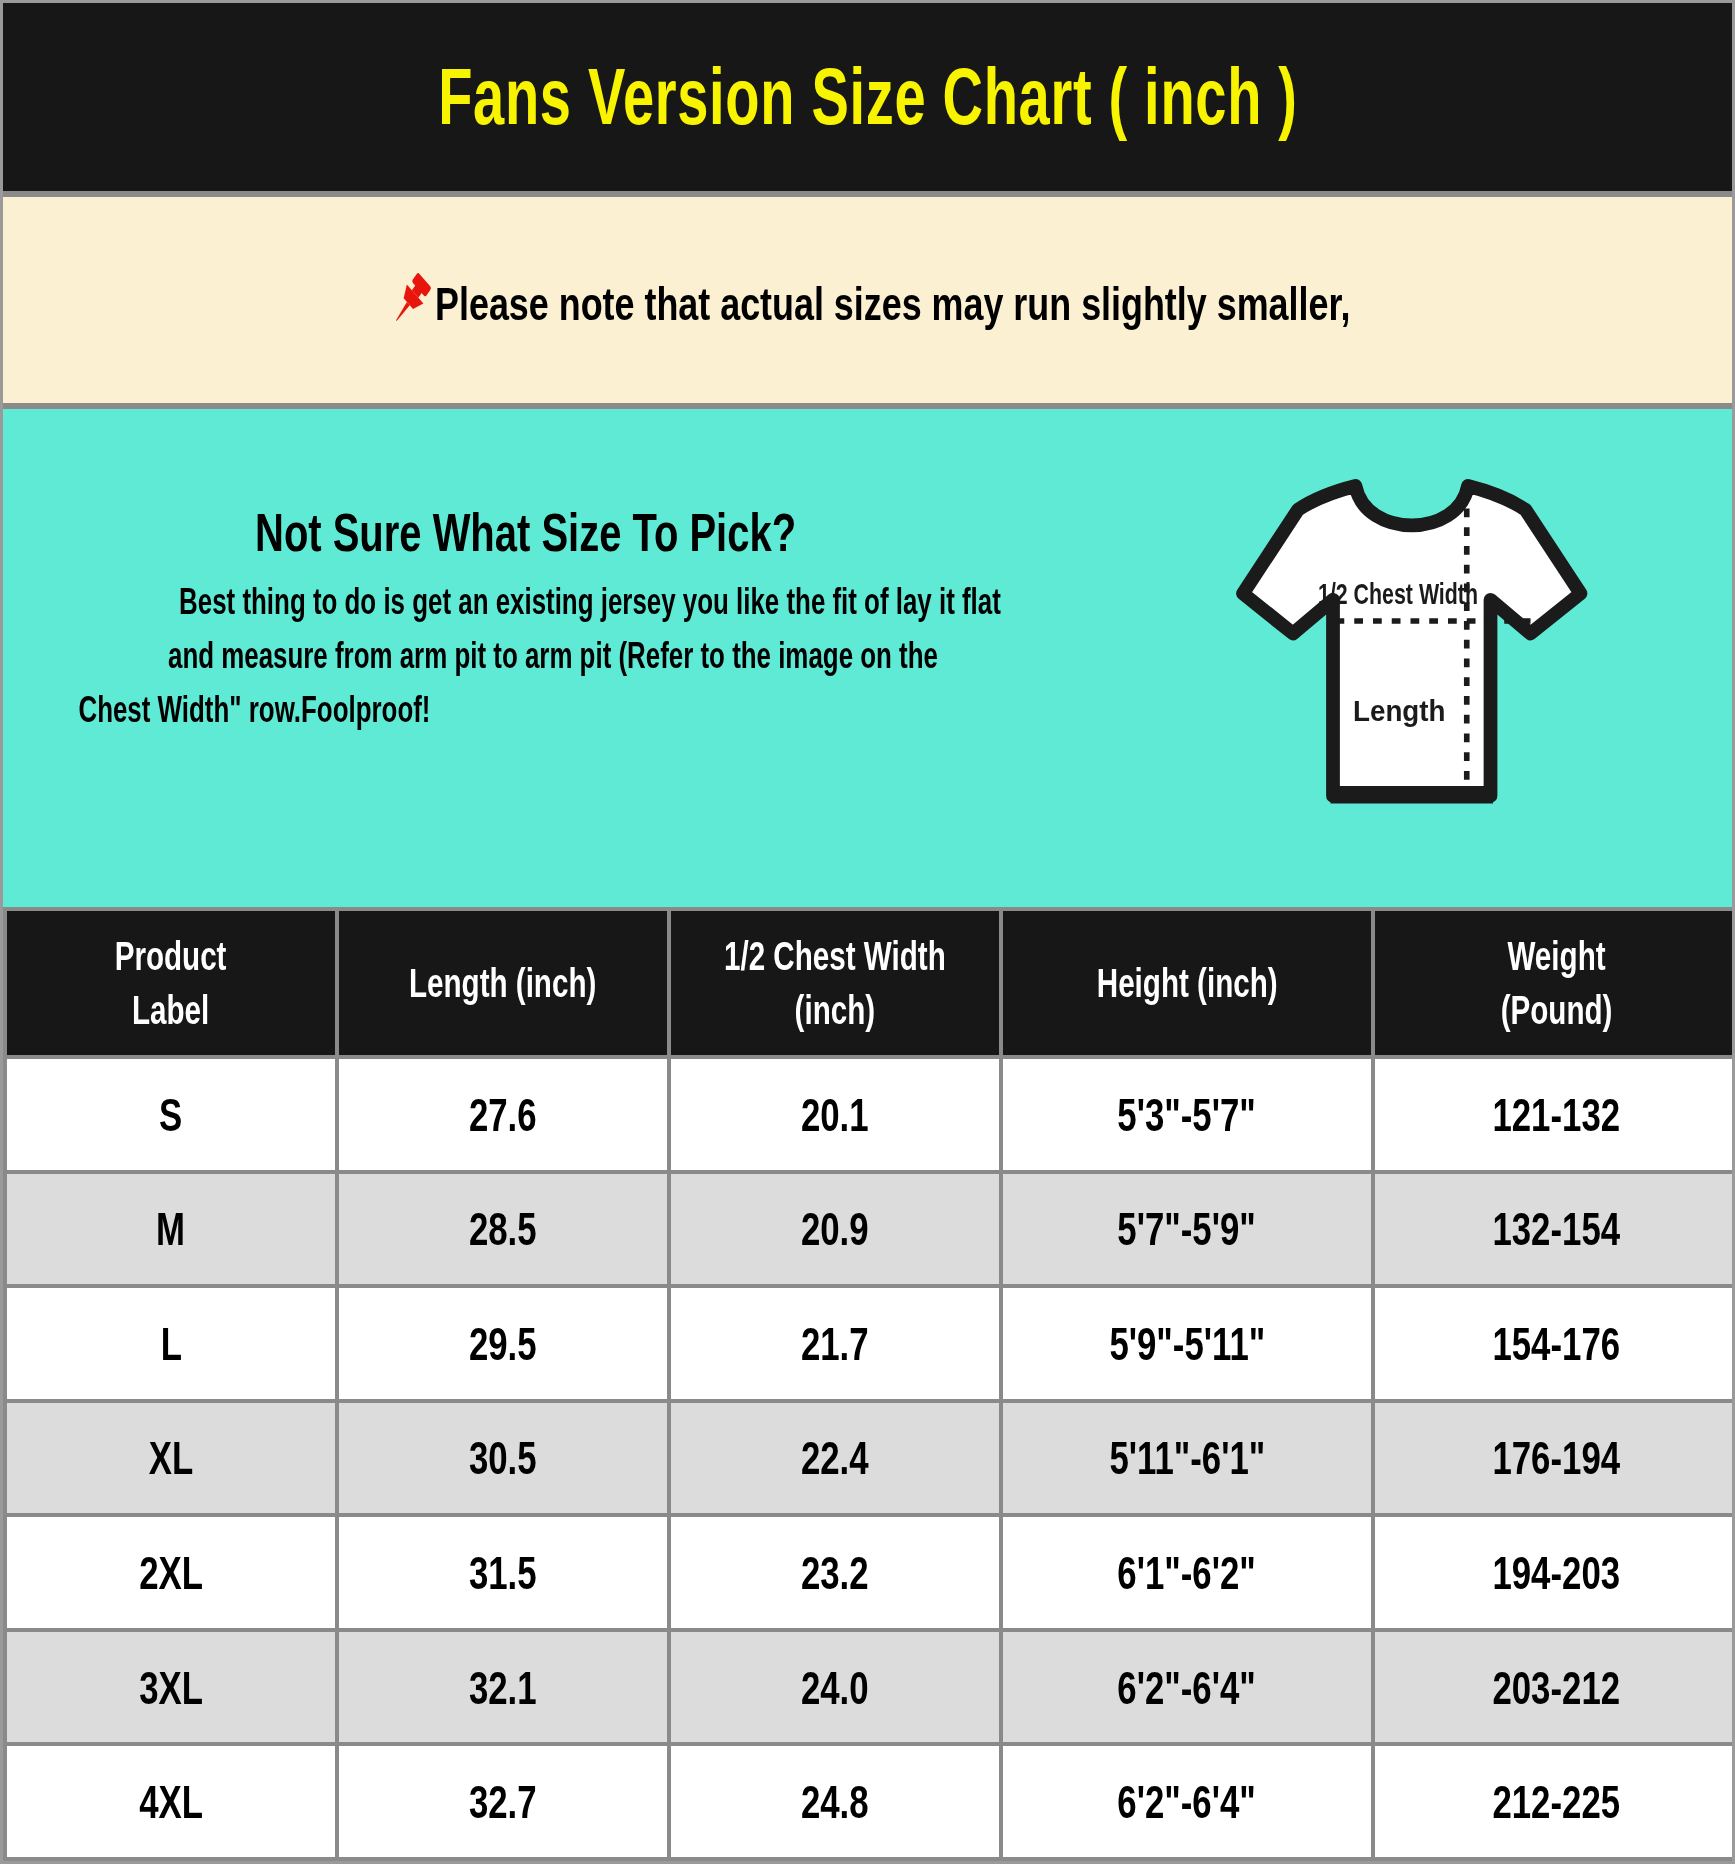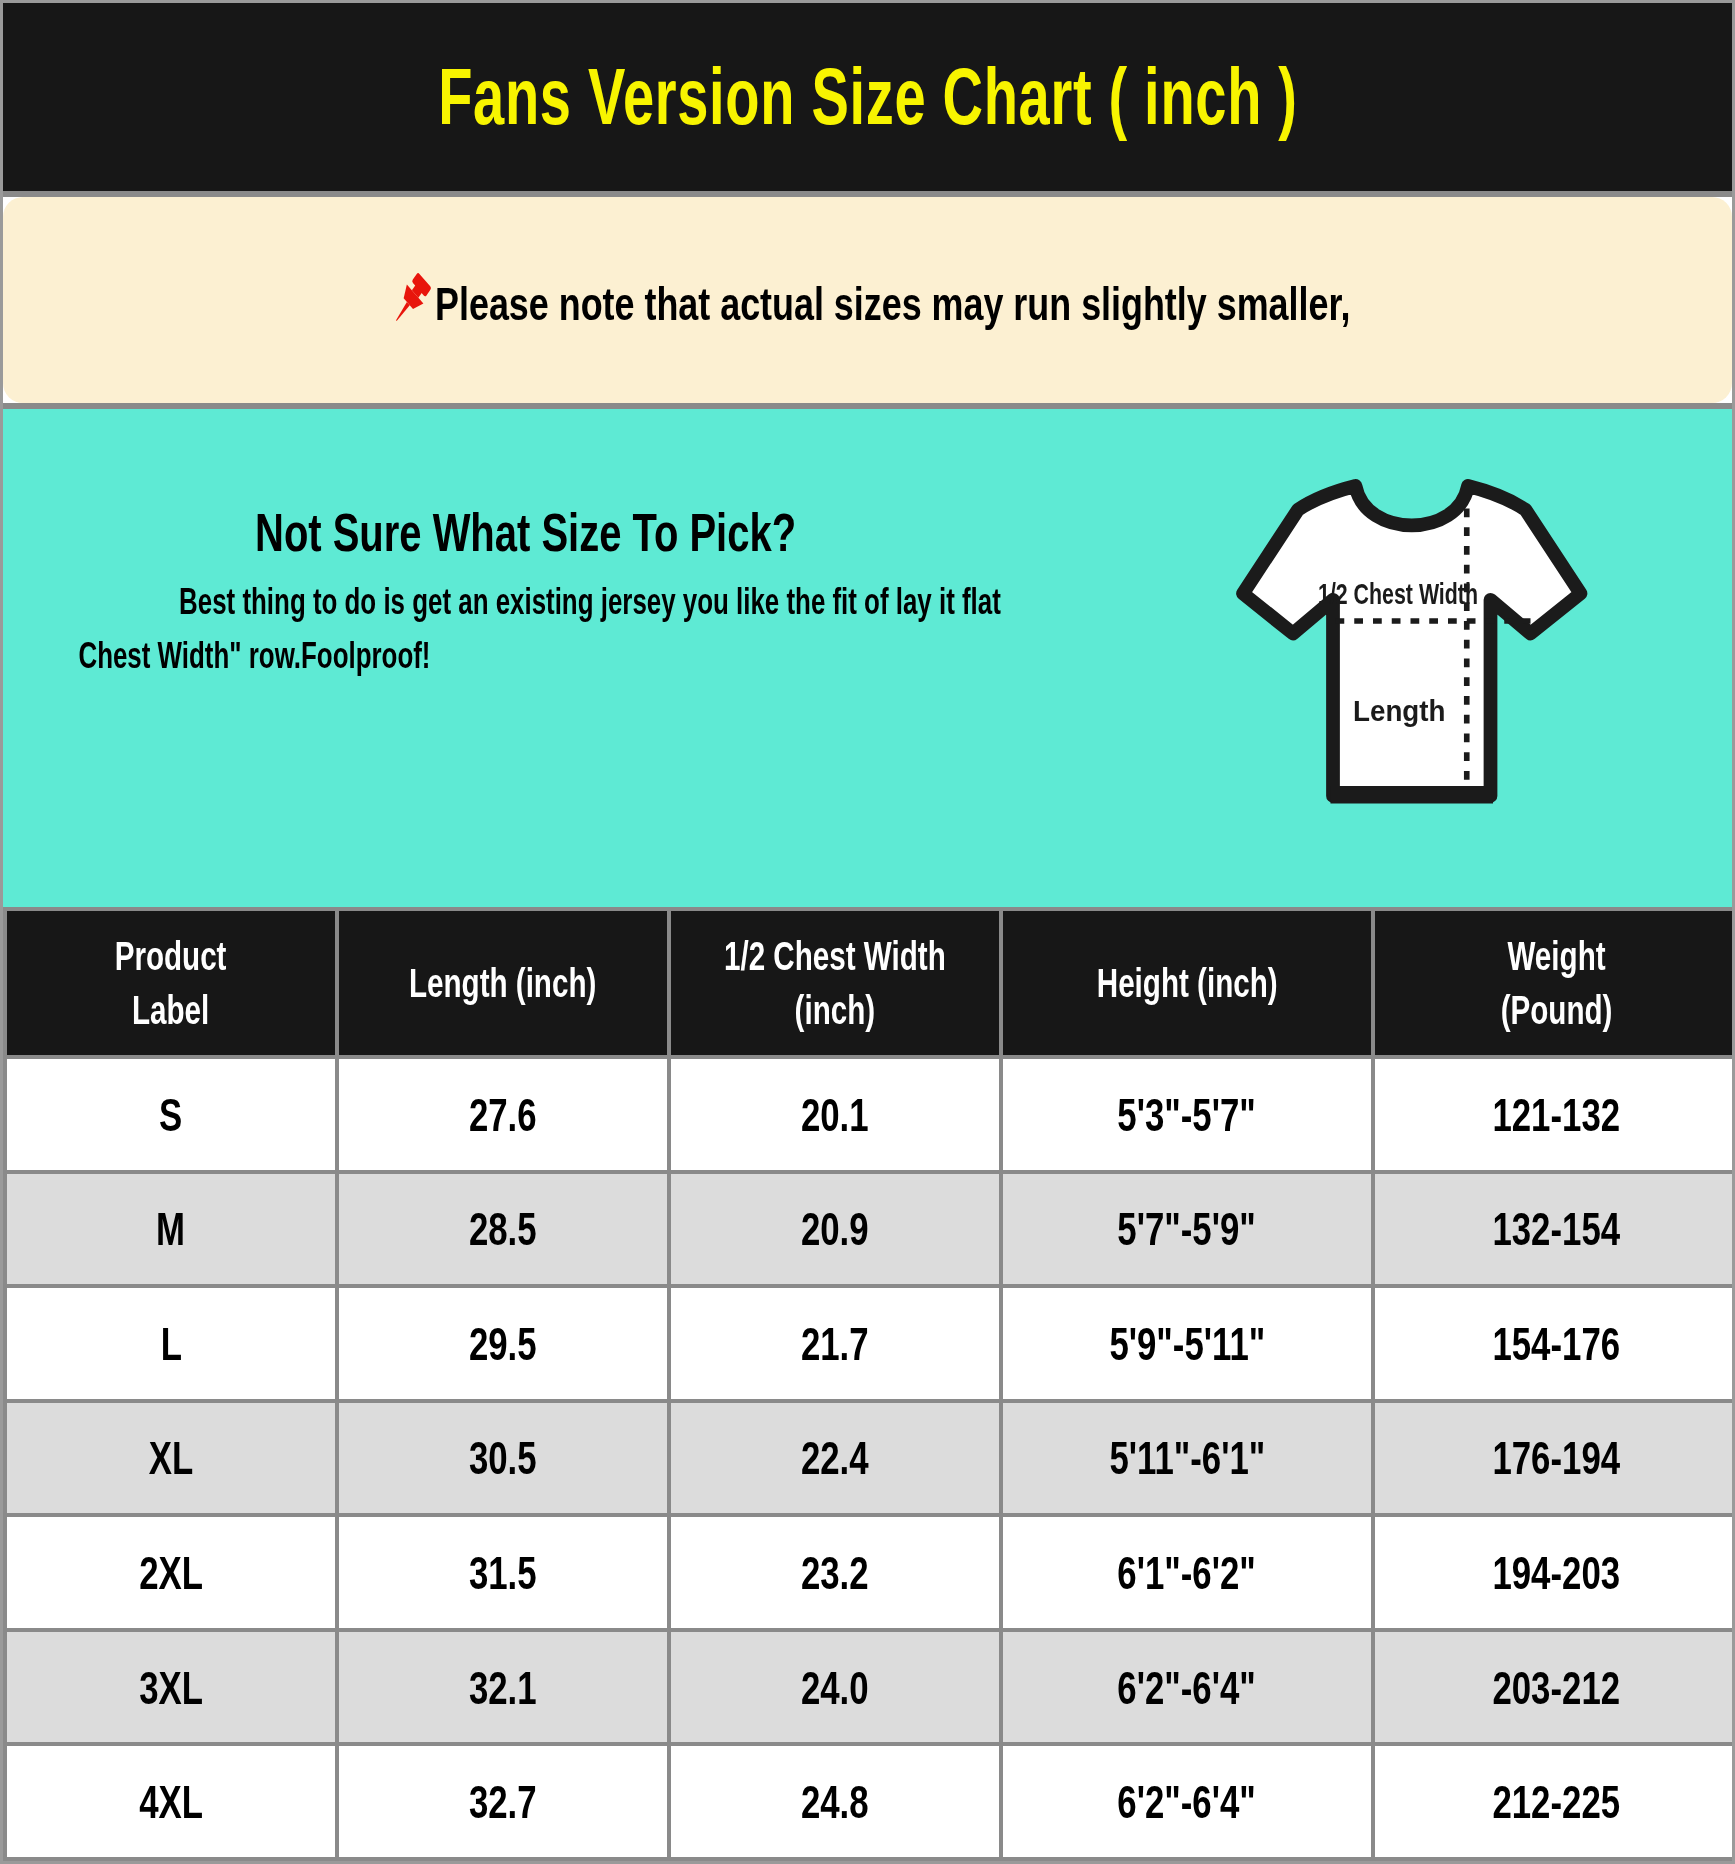--- a/index.html
+++ b/index.html
@@ -19,21 +19,21 @@
   .sx74 { transform:scaleX(0.74); }
   .sx78 { transform:scaleX(0.78); }
 
   
   .title-bar { height:188px; background:#171717; display:flex; align-items:center; justify-content:center; }
   .title-bar h1 { margin:0; font-size:80px; letter-spacing:1px; color:#f8f400; font-weight:700; }
 
   .sep { height:6px; background:#8a8a8a; }
 
   
-  .notice { height:206px; background:#fcf0d2; display:flex; flex-direction:column; justify-content:center; gap:20px; padding-top:2px;border-radius:20px; }
+  .notice { height:206px; background:#fcf0d2; display:flex; flex-direction:column; justify-content:center; gap:20px; padding-top:2px; }
   .notice-line { display:flex; justify-content:center; align-items:center; font-size:46px; line-height:1.15; }
   .notice .red { color:#e8150c; }
   .pin-svg { width:62px; height:70px; vertical-align:-16px; margin-right:2px; }
   .arrows { letter-spacing:10px; margin-left:6px; }
 
   
   .guide { height:498px; background:#5eead4; display:flex; }
   .guide-text { width:1045px; padding-top:92px; }
   .guide-heading { display:flex; justify-content:center; font-size:54px; line-height:1.15; margin-bottom:12px; }
   .gline { display:flex; font-size:37px; line-height:54px; }
@@ -86,20 +86,23 @@
 
   <section class="guide">
     <div class="guide-text">
       <div class="guide-heading">
         <span class="cond sx74">Not Sure What Size To Pick?</span>
       </div>
       <div class="gline">
           <span class="cond sx70">Best thing to do is get an existing jersey you like the fit of lay it flat</span>
         </div>
       <div class="gline">
+          <span class="cond sx70">and measure from arm pit to arm pit (Refer to the image on the</span>
+        </div>
+      <div class="gline">
           <span class="cond sx70">Chest Width" row.Foolproof!</span>
         </div>
     </div>
     <div class="guide-fig">
       <svg class="shirt-svg" viewBox="0 0 320 300">
         <path d="M118,24 C102,28 84,35 72,43 L28,110 L68,142 L100,115 L100,272 L226,272 L226,115 L258,142 L298,110 L254,43 C242,35 224,28 208,24 C200,66 126,66 118,24 Z" fill="#ffffff" stroke="#1b1b1b" stroke-width="11" stroke-linejoin="round"></path>
         <line x1="98" y1="271" x2="228" y2="271" stroke="#1b1b1b" stroke-width="14"></line>
         <line x1="207" y1="42" x2="207" y2="260" stroke="#1b1b1b" stroke-width="4.5" stroke-dasharray="7 8"></line>
         <line x1="102" y1="132" x2="258" y2="132" stroke="#1b1b1b" stroke-width="4.5" stroke-dasharray="7 8"></line>
         <text x="152" y="118" text-anchor="middle" font-size="23" textLength="128" lengthAdjust="spacingAndGlyphs">1/2 Chest Width</text>

